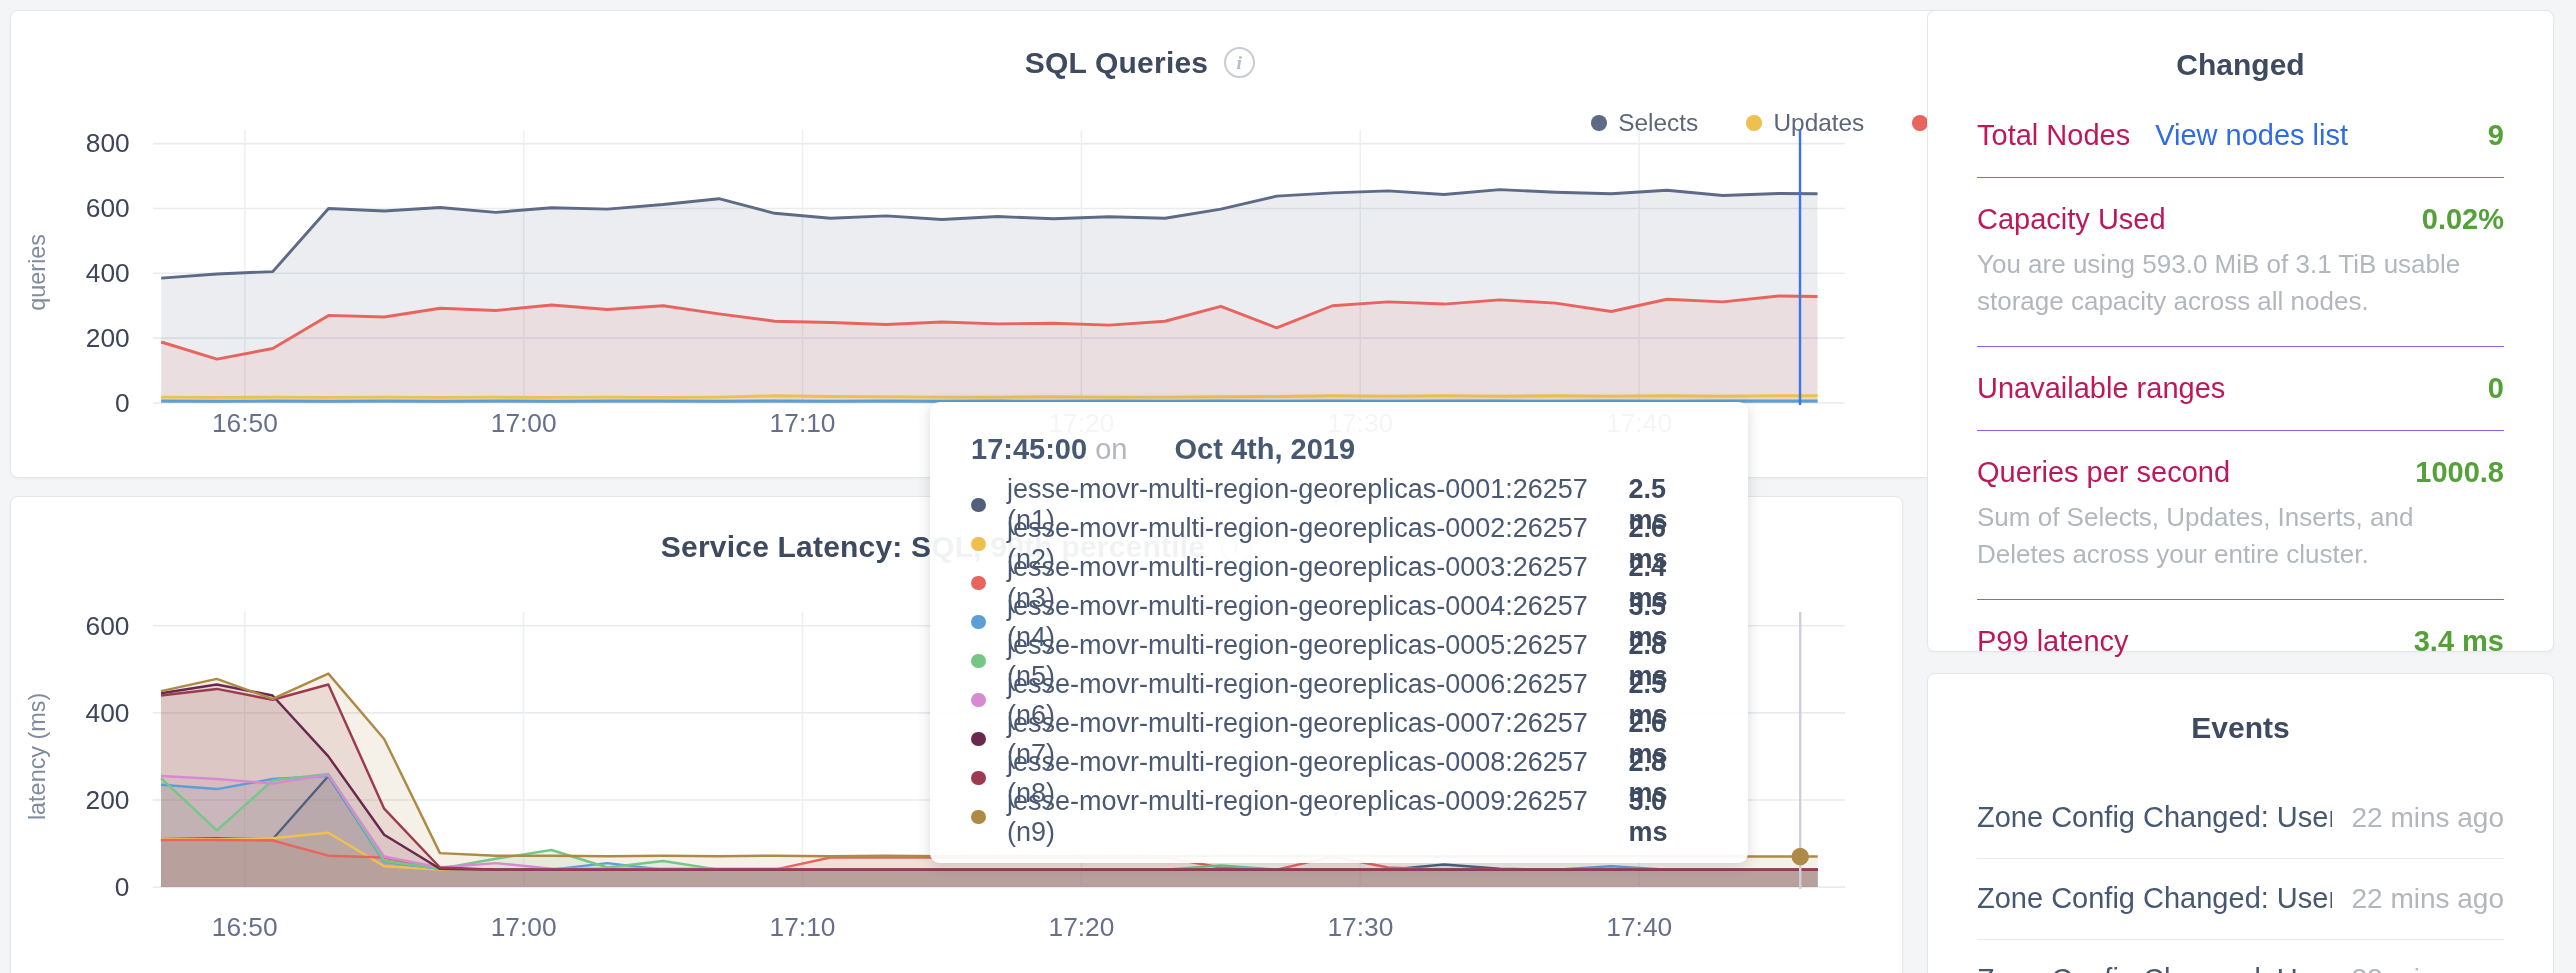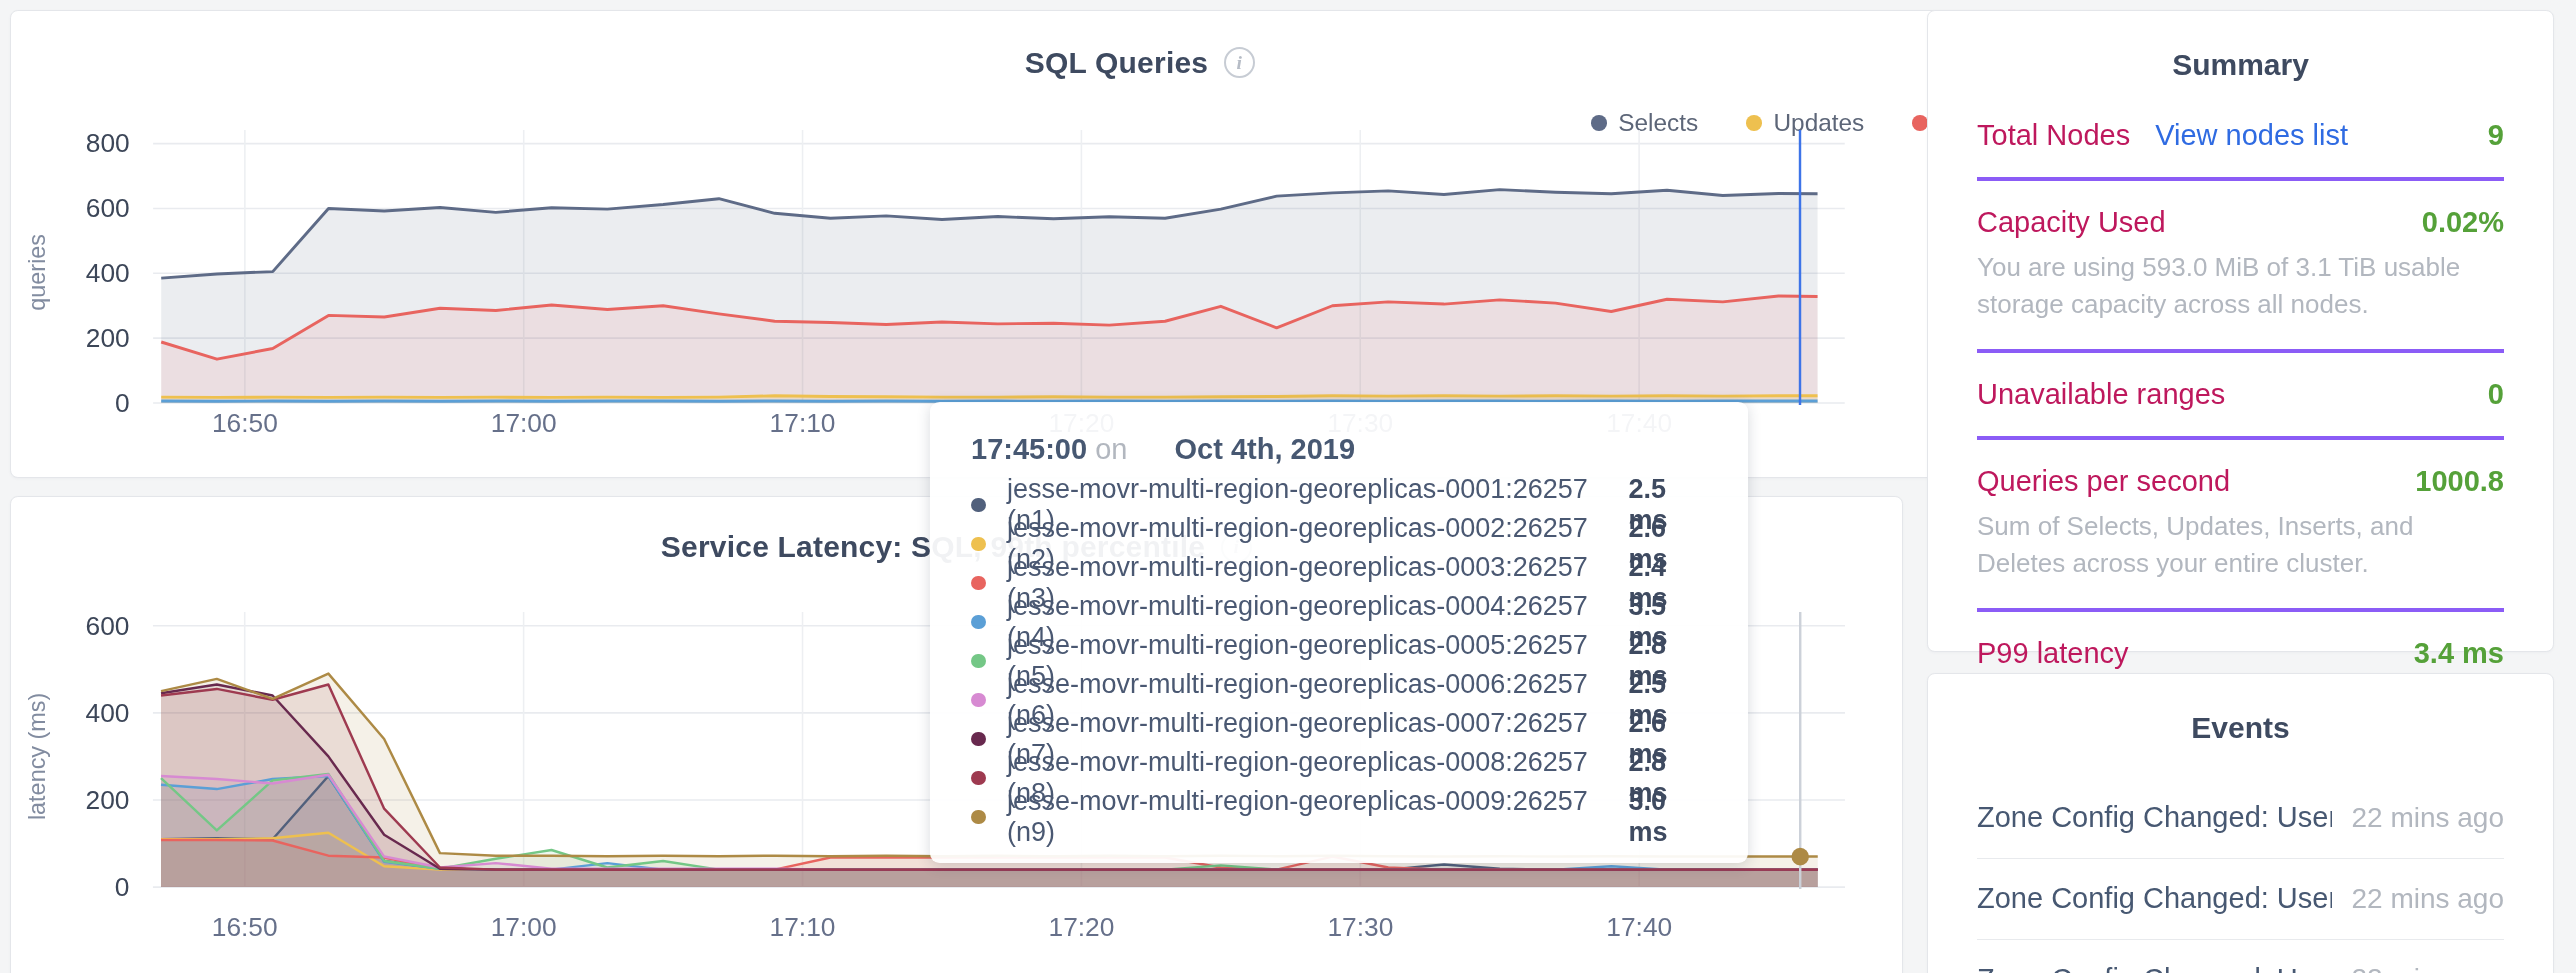--- a/index.html
+++ b/index.html
@@ -39,21 +39,21 @@
   }
   .legend-item { display:flex; align-items:center; gap:11.7px; }
   .legend-dot { width:15.6px; height:15.6px; border-radius:50%; }
   .legend-label { font-size:24.4px; color:#5d6678; }
 
   .chart-svg { position:absolute; left:0; top:0; }
 
   
   .panel-title { text-align:center; font-size:30px; font-weight:bold; color:#3e4a60; padding-top:37px; }
   .sum-body { padding:0 49px; margin-top:37px; }
-  .sum-section { padding:25px 0; border-top:4px solid #8b5cf6; }
+  .sum-section { padding:25px 0; border-top:1px solid #8b5cf6; }
   .sum-section:first-child { border-top:none; padding-top:0; }
   .sum-row { display:flex; align-items:baseline; }
   .sum-label { font-size:29px; color:#be185d; }
   .sum-link { font-size:29px; color:#2f6be2; margin-left:25px; cursor:pointer; }
   .sum-value { font-size:29px; font-weight:bold; color:#55a139; margin-left:auto; }
   .sum-sub { font-size:26px; line-height:1.45; color:#b2b7bf; margin-top:9.8px; }
 
   .events-body { padding:0 49px; margin-top:33px; }
   .event-row {
     display:flex; align-items:center; justify-content:space-between;
@@ -187,21 +187,21 @@
       <polyline points="153.3,286.1 210.5,289.2 267.7,293.7 324.9,284.8 382.1,368.7 439.3,379.9 496.5,375.4 553.7,381.2 610.9,381.2 668.1,381.2 725.3,381.2 782.5,381.2 839.7,382.1 896.9,382.1 954.1,382.1 1011.3,382.1 1068.5,382.1 1125.7,382.1 1182.9,382.1 1240.1,382.1 1297.3,382.1 1354.5,382.1 1411.7,382.1 1468.9,382.1 1526.1,382.1 1583.3,382.1 1640.5,382.1 1697.7,382.1 1754.9,382.1 1812.1,382.1 1852.1,382.1" fill="none" stroke="#d78ad2" stroke-width="2.5" stroke-linejoin="round"></polyline>
       <polyline points="153.3,201.2 210.5,192.3 267.7,203.5 324.9,266.0 382.1,346.4 439.3,381.2 496.5,382.1 553.7,382.1 610.9,382.1 668.1,382.1 725.3,382.1 782.5,382.1 839.7,382.1 896.9,382.1 954.1,382.1 1011.3,382.1 1068.5,382.1 1125.7,382.1 1182.9,382.1 1240.1,382.1 1297.3,382.1 1354.5,382.1 1411.7,382.1 1468.9,382.1 1526.1,382.1 1583.3,382.1 1640.5,382.1 1697.7,382.1 1754.9,382.1 1812.1,382.1 1852.1,382.1" fill="none" stroke="#68294e" stroke-width="2.5" stroke-linejoin="round"></polyline>
       <polyline points="153.3,203.5 210.5,196.8 267.7,207.9 324.9,192.3 382.1,319.6 439.3,379.9 496.5,382.1 553.7,382.1 610.9,382.1 668.1,382.1 725.3,382.1 782.5,382.1 839.7,382.1 896.9,382.1 954.1,382.1 1011.3,382.1 1068.5,382.1 1125.7,382.1 1182.9,382.1 1240.1,382.1 1297.3,382.1 1354.5,382.1 1411.7,382.1 1468.9,382.1 1526.1,382.1 1583.3,382.1 1640.5,382.1 1697.7,382.1 1754.9,382.1 1812.1,382.1 1852.1,382.1" fill="none" stroke="#9e3a50" stroke-width="2.5" stroke-linejoin="round"></polyline>
       <polyline points="153.3,199.0 210.5,186.5 267.7,207.0 324.9,181.1 382.1,248.1 439.3,365.2 496.5,367.8 553.7,367.8 610.9,368.3 668.1,367.8 725.3,368.3 782.5,367.8 839.7,368.3 896.9,367.8 954.1,368.3 1011.3,367.8 1068.5,368.3 1125.7,367.8 1182.9,368.3 1240.1,367.8 1297.3,368.3 1354.5,367.8 1411.7,368.3 1468.9,368.7 1526.1,368.3 1583.3,368.7 1640.5,368.3 1697.7,368.7 1754.9,368.7 1812.1,368.7 1852.1,368.7" fill="none" stroke="#ad8a45" stroke-width="2.5" stroke-linejoin="round"></polyline>
       <line x1="1834.1140336274348" x2="1834.1140336274348" y1="118" y2="402" stroke="#ccd1d9" stroke-width="2.5"></line>
       <circle cx="1834.1140336274348" cy="368.73333333333335" r="9" fill="#ad8a45"></circle>
     </svg>
 </div>
 
 <div class="card" id="summary-card">
-  <div class="panel-title">Summary</div>
+  <div class="panel-title">Changed</div>
   <div class="sum-body">
     <div class="sum-section">
       <div class="sum-row">
         <span class="sum-label">Total Nodes</span>
         <span class="sum-link">View nodes list</span>
         <span class="sum-value">9</span>
       </div>
     </div>
     <div class="sum-section">
       <div class="sum-row">

